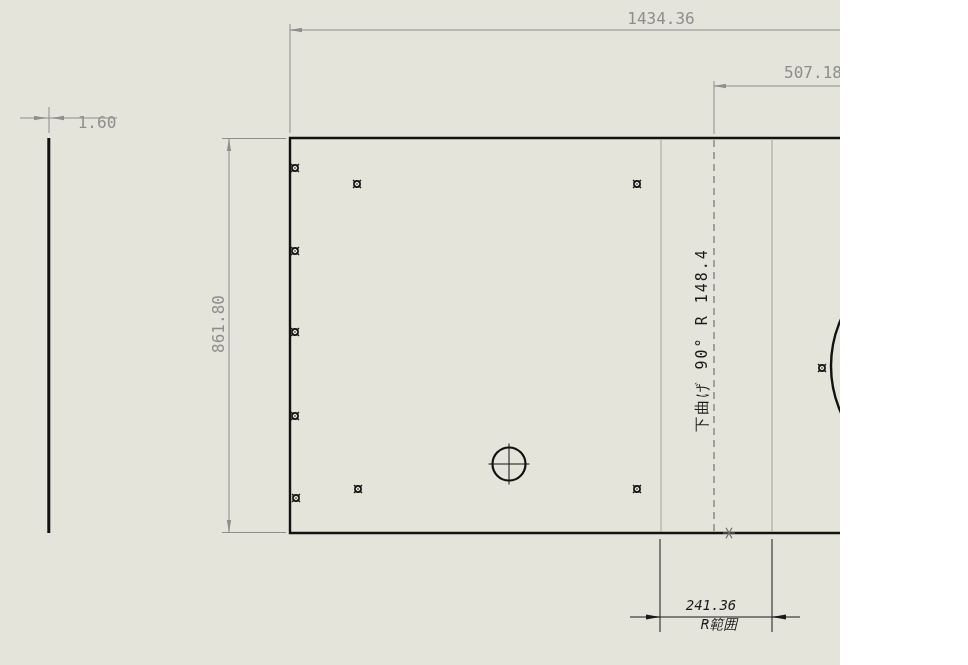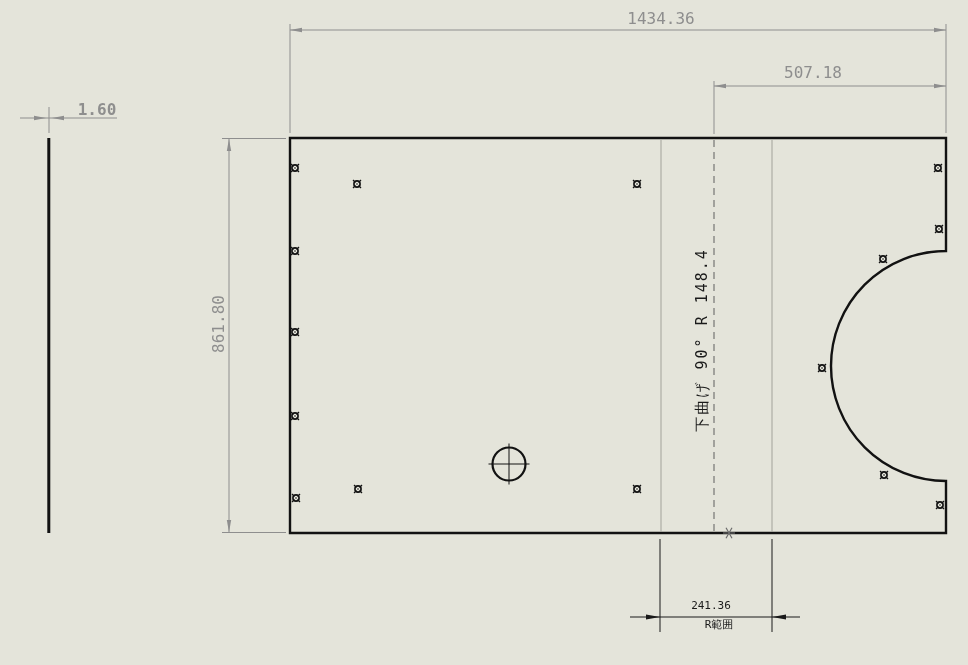--- a/index.html
+++ b/index.html
@@ -1,18 +1,18 @@
 <!DOCTYPE html>
 <html><head>
 <meta charset="utf-8">
 <style>
   html,body{margin:0;padding:0;}
   #stage{
     position:relative;
-    width:968px;height:665px;
+    width:840px;height:665px;
     background:var(--bg,#e4e4da);
     overflow:hidden;
     font-family:"DejaVu Sans Mono","Liberation Mono",monospace;
   }
   #draw-svg{position:absolute;left:0;top:0;}
   .edge{stroke:var(--edge,#121212);fill:none;}
   .grayline{stroke:var(--dim,#8e8e8e);stroke-width:1;fill:none;}
   .grayfill{fill:var(--dim,#8e8e8e);stroke:none;}
   .blackline{stroke:var(--blk,#1a1a1a);stroke-width:1;fill:none;}
   .blackfill{fill:var(--blk,#1a1a1a);stroke:none;}
@@ -21,21 +21,21 @@
   .starline{stroke:#6b6b6b;stroke-width:1.2;}
   .dim-text{
     position:absolute;
     transform:translate(-50%,-50%);
     white-space:nowrap;
     color:var(--dim,#8e8e8e);
     font-size:16px;
     line-height:1;
   }
   .dim-text.rot{transform:translate(-50%,-50%) rotate(-90deg);}
-  .dim-text.dark{color:var(--blk,#1a1a1a);font-size:11px;}
+  .dim-text.dark{color:var(--blk,#1a1a1a);font-size:14px;font-style:italic;}
   .note-text{
     position:absolute;
     transform:translate(-50%,-50%) rotate(-90deg);
     white-space:nowrap;
     color:var(--blk,#1a1a1a);
     font-size:15px;
     letter-spacing:2px;
     line-height:1;
     font-family:"DejaVu Sans Mono","DejaVu Sans","Liberation Sans",sans-serif;
   }
@@ -225,21 +225,21 @@
           <line x1="941.5" y1="503.5" x2="944.0" y2="501.0" stroke="#121212" stroke-width="1.3"></line>
           <circle cx="940" cy="505" r="0.8" fill="#121212"></circle>
         </g>
       </g>
   </svg>
 
   <div class="dim-text" style="left:661px;top:19px;">1434.36</div>
 
   <div class="dim-text" style="left:813px;top:73px;">507.18</div>
 
-  <div class="dim-text" style="left:97px;top:110px;font-weight:bold;">1.60</div>
+  <div class="dim-text" style="left:97px;top:123px;">1.60</div>
 
   <div class="dim-text rot" style="left:219px;top:324px;">861.80</div>
 
   <div class="dim-text dark" style="left:711px;top:605px;">241.36</div>
 
   <div class="dim-text dark cjk" style="left:711px;top:624px;">R範囲</div>
 
   <div class="note-text" style="left:702px;top:340px;">下曲げ 90° R 148.4</div>
 </div>
 

